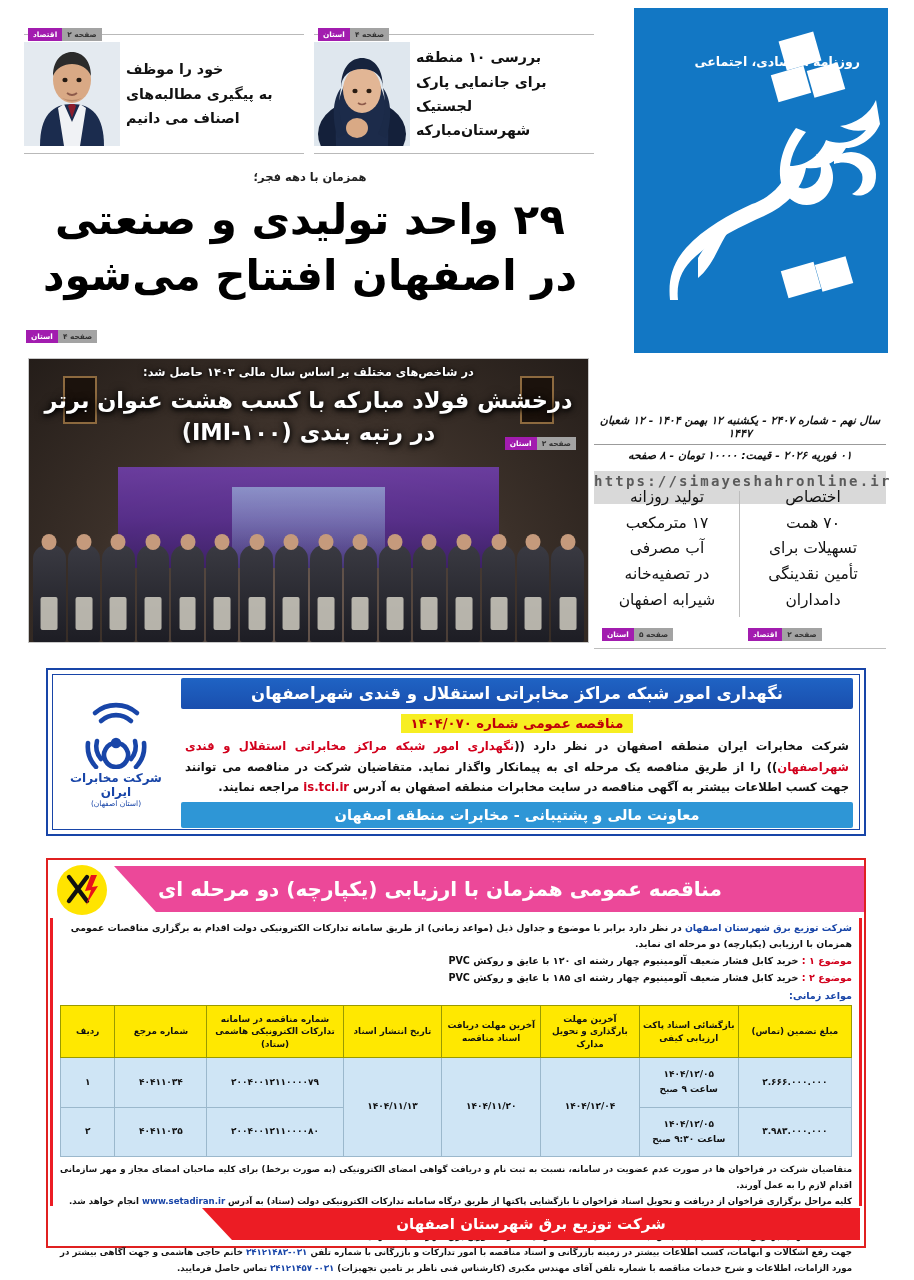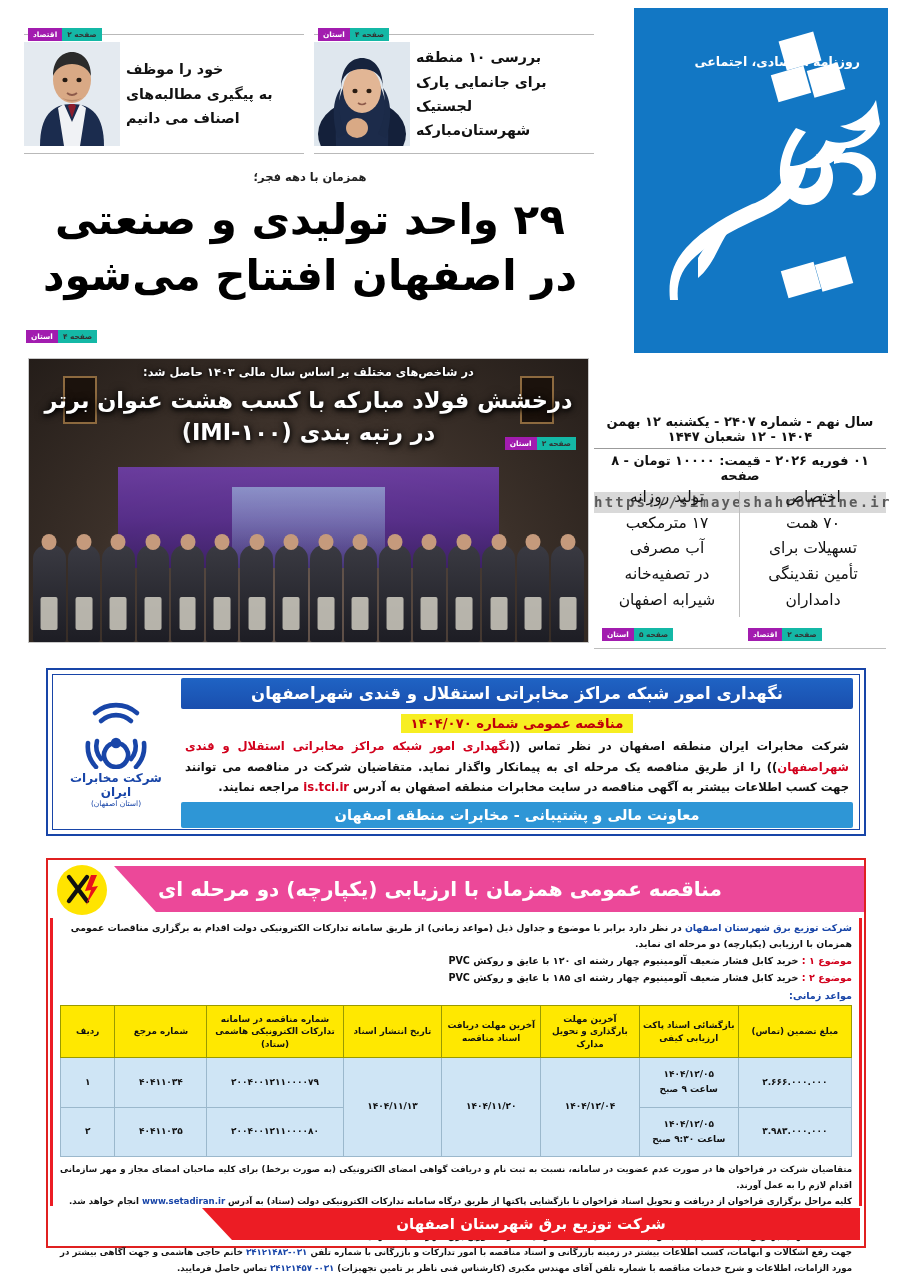--- a/index.html
+++ b/index.html
@@ -100,21 +100,21 @@
     font-weight: bold;
     line-height: 13px;
     overflow: hidden;
   }
   .badge .bsec {
     background: #a21caf;
     color: #fff;
     padding: 0 5px;
   }
   .badge .bpage {
-    background: #14b8a6;
+    background: #a3a3a3;
     color: #333;
     padding: 0 5px;
   }
   .teaser-badge {
     position: absolute;
     top: -7px;
     left: 4px;
   }
 
   
@@ -243,36 +243,37 @@
   }
 
   
   .meta {
     position: absolute;
     top: 410px; right: 28px;
     width: 292px;
     text-align: center;
   }
   .meta-line {
-    font-size: 13px;
+    font-size: 11px;
     font-weight: bold;
     color: #111;
     padding: 4px 0 4px;
     letter-spacing: -0.2px;
+    font-style: italic;
   }
   .meta-div { height: 1px; background: #9b9b9b; }
   .url-bar {
     margin-top: 5px;
     background: #d9d9d9;
     color: #5b5b5b;
     font-size: 14px;
     font-weight: bold;
     letter-spacing: 2.2px;
     text-align: center;
-    padding: 2px 0 3px;
+    padding: 2px 0 15px;
     direction: ltr;
     font-family: "DejaVu Sans Mono", "Liberation Mono", monospace;
   }
 
   .briefs {
     position: absolute;
     top: 485px; right: 28px;
     width: 292px;
     display: flex;
     flex-direction: row;
@@ -720,21 +721,21 @@
 
   <div class="ad-telecom">
     <div class="ad-tel-inner">
 
       <div class="tel-body">
         <div class="tel-head">نگهداری امور شبکه مراکز مخابراتی استقلال و قندی شهراصفهان</div>
         <div class="tel-no-wrap">
           <span class="tel-no">مناقصه عمومی شماره ۱۴۰۴/۰۷۰</span>
         </div>
         <div class="tel-para">
-          <span>شرکت مخابرات ایران منطقه اصفهان در نظر تماس ((</span><span class="em-red">نگهداری امور شبکه مراکز مخابراتی استقلال و قندی شهراصفهان</span><span>)) را از طریق مناقصه یک مرحله ای به پیمانکار واگذار نماید. متقاضیان شرکت در مناقصه می توانند جهت کسب اطلاعات بیشتر به آگهی مناقصه در سایت مخابرات منطقه اصفهان به آدرس </span><span class="em-link">is.tci.ir</span><span> مراجعه نمایند.</span>
+          <span>شرکت مخابرات ایران منطقه اصفهان در نظر دارد ((</span><span class="em-red">نگهداری امور شبکه مراکز مخابراتی استقلال و قندی شهراصفهان</span><span>)) را از طریق مناقصه یک مرحله ای به پیمانکار واگذار نماید. متقاضیان شرکت در مناقصه می توانند جهت کسب اطلاعات بیشتر به آگهی مناقصه در سایت مخابرات منطقه اصفهان به آدرس </span><span class="em-link">is.tci.ir</span><span> مراجعه نمایند.</span>
         </div>
         <div class="tel-foot">معاونت مالی و پشتیبانی - مخابرات منطقه اصفهان</div>
       </div>
 
       <div class="tel-logo">
         <svg width="86" height="72" viewBox="0 0 86 72" aria-hidden="true">
           <g fill="none" stroke="#1845a8" stroke-width="4.6" stroke-linecap="round">
             <path d="M43 46 a12 12 0 1 0 0.1 0"></path>
             <path d="M28 24 a22 22 0 0 1 30 0"></path>
             <path d="M22 16 a32 32 0 0 1 42 0"></path>

